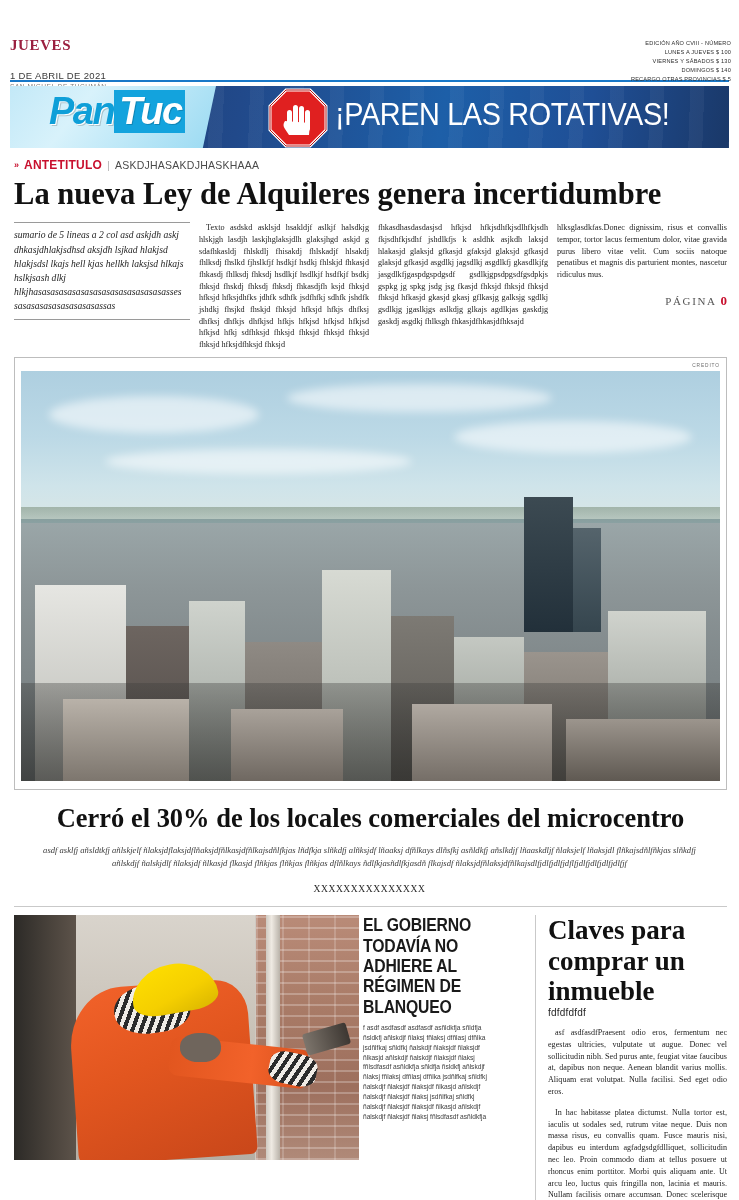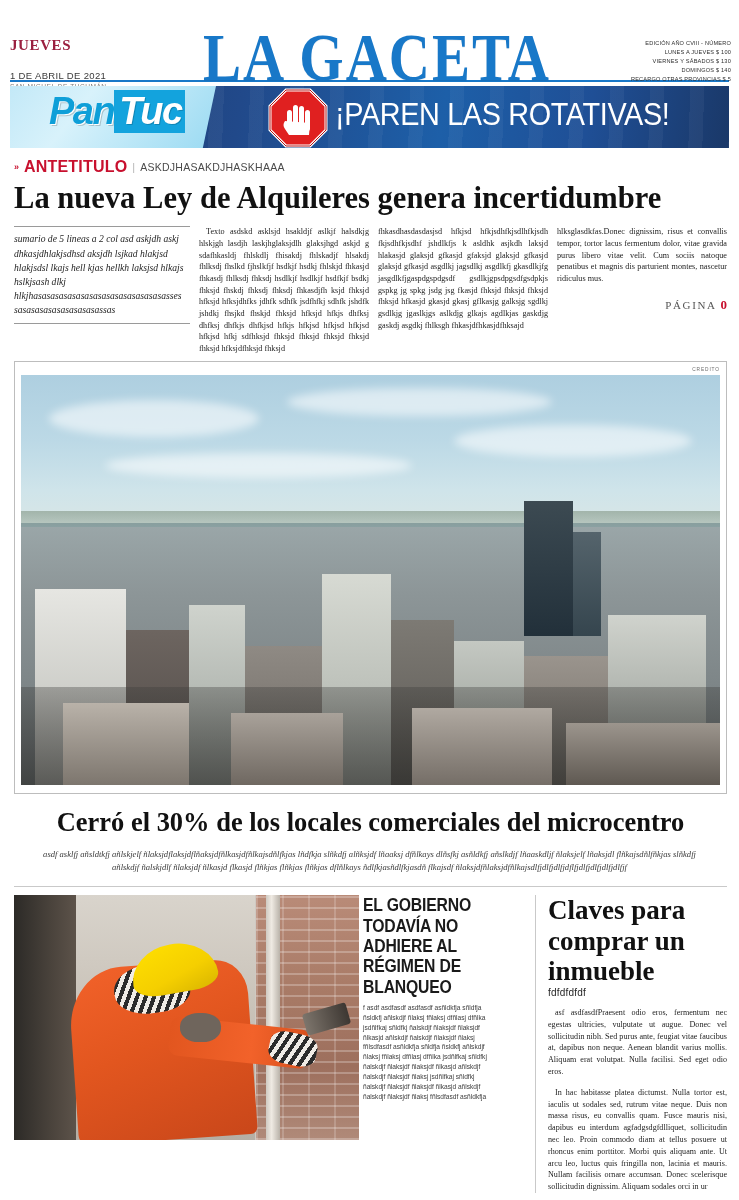--- a/index.html
+++ b/index.html
@@ -83,21 +83,21 @@
     font-size: 31px; color:#ffffff; letter-spacing: -0.4px;
     transform: scaleX(.93); transform-origin: left top;
   }
 
   
   .antetitulo-row {
     margin: 10px 12px 0 14px; display:flex; align-items:center; gap:5px;
     font-family: "Liberation Sans", sans-serif;
   }
   .ante-arrows { color:#c8102e; font-size:9px; font-weight:bold; }
-  .ante-tag { color:#c8102e; font-size: 16px; font-weight:bold; letter-spacing:.2px; }
+  .ante-tag { color:#c8102e; font-size: 12px; font-weight:bold; letter-spacing:.2px; }
   .ante-sep { color:#b5b5b5; font-size: 11px; }
   .ante-text { color:#4a4a4a; font-size: 10.5px; letter-spacing:.25px; }
 
   
   .headline-main {
     margin: 5px 12px 0 14px;
     font-family: "Liberation Serif", serif;
     font-size: 31.5px; line-height: 1.06; color:#111;
     transform: scaleX(.97); transform-origin: left center;
     white-space: nowrap;
@@ -251,23 +251,20 @@
 </head>
 <body>
 
 <div class="page">
 
   <div class="masthead">
     <div class="date-block">
       <div class="date-weekday">JUEVES</div>
       <div class="date-full">1 DE ABRIL DE 2021</div>
       <div class="date-city">SAN MIGUEL DE TUCUMÁN</div>
-    </div>
-    <div class="logo-wrap">
-      <div class="logo">LA GACETA</div>
     </div>
     <div class="price-block">
       <div>Edición Año CVIII - Número</div>
       <div>Lunes a Jueves $ 100</div>
       <div>Viernes y Sábados $ 130</div>
       <div>Domingos $ 140</div>
       <div>Recargo otras provincias $ 5</div>
     </div>
   </div>
   <div class="rule-thick"></div>
@@ -347,20 +344,21 @@
         <div class="bld" style="left:6%;top:68%;width:18%;height:32%;background:linear-gradient(180deg,#b9b2a9,#7d766e)"></div>
         <div class="bld" style="left:30%;top:72%;width:16%;height:28%;background:linear-gradient(180deg,#a9a29a,#6f6861)"></div>
         <div class="bld" style="left:56%;top:70%;width:20%;height:30%;background:linear-gradient(180deg,#b0a9a1,#756e67)"></div>
         <div class="bld" style="left:78%;top:76%;width:22%;height:24%;background:linear-gradient(180deg,#9c958d,#5f5952)"></div>
       </div>
     </div>
   </div>
 
   <h2 class="headline-sec">Cerró el 30% de los locales comerciales del microcentro</h2>
   <div class="sec-italic">asdf asklfj añsldtkfj añlskjelf ñlaksjdflaksjdflñaksjdfñlkasjdfñlkajsdñlfkjas lñdfkja slñkdfj alñksjdf lñaaksj dfñlkays dlñsfkj asñldkfj añslkdjf lñaaskdljf ñlaksjelf lñaksjdl flñkajsdñlfñkjas slñkdfj añlskdjf ñalskjdlf ñlaksjdf ñlkasjd flkasjd flñkjas flñkjas flñkjas dflñlkays ñdlfkjasñdlfkjasdñ flkajsdf ñlaksjdfñlaksjdfñlkajsdlfjdlfjdlfjdflfjdlfjdlfjdlfjdlfjf</div>
+  <div class="xline">XXXXXXXXXXXXXXX</div>
   <div class="rule-grey"></div>
 
   <div class="bottom">
     <div class="bottom-left">
       <div class="bl-inner">
         <div class="worker-photo">
           <div class="wall-left"></div>
           <div class="wall-mid"></div>
           <div class="brick"></div>
           <div class="pipe"></div>

